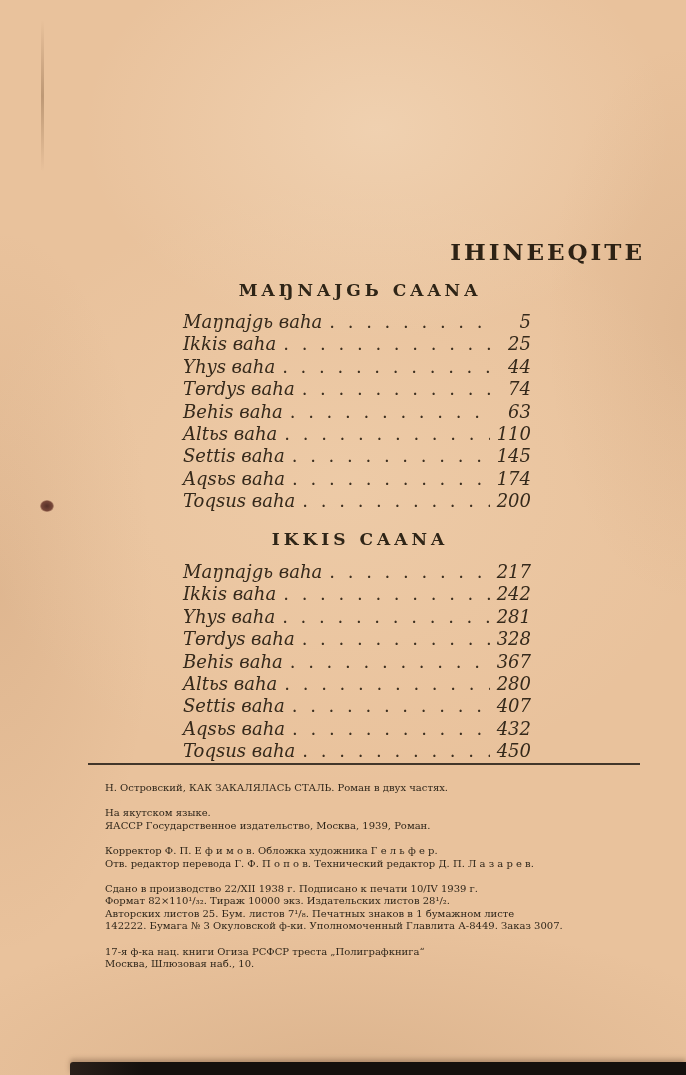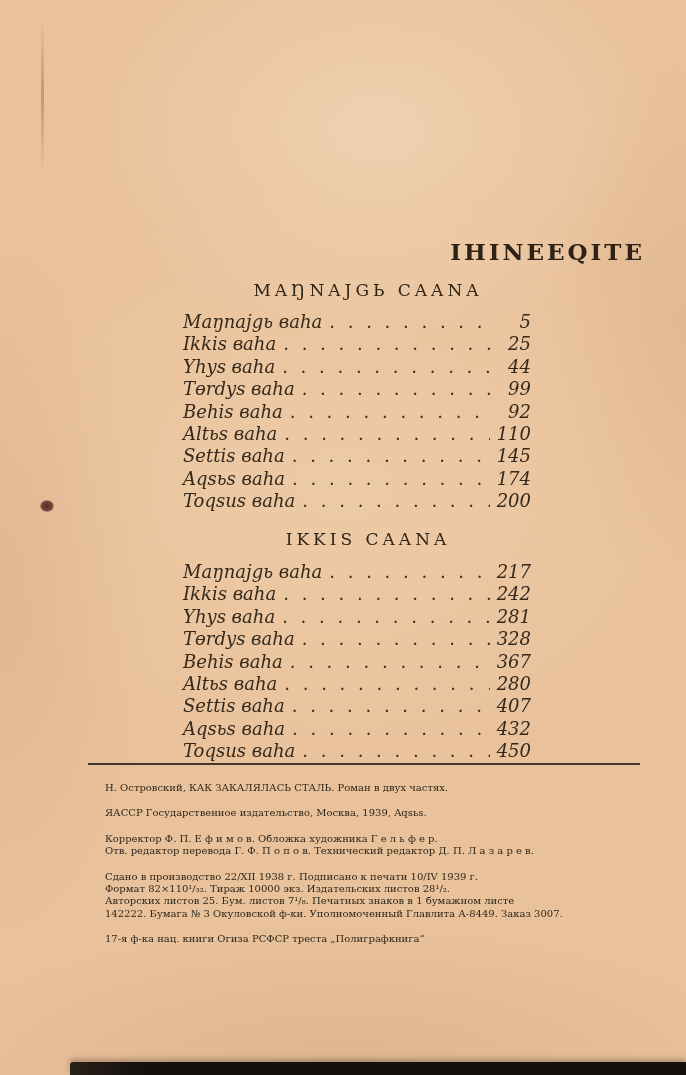--- a/index.html
+++ b/index.html
@@ -24,23 +24,23 @@
   .content { position: absolute; left: 75px; top: 0; width: 570px; height: 100%; }
 
   .title {
     position: absolute; top: 238px; left: 0; width: 100%;
     text-align: right;
     font-size: 23px; font-weight: bold; letter-spacing: 3px;
     color: #2d2215;
   }
 
   .heading {
-    position: absolute; left: 8px; width: 100%;
+    position: absolute; left: 0; width: 100%;
     text-align: center;
-    font-size: 17px; font-weight: normal; letter-spacing: 4px;
+    font-size: 17px; font-weight: bold; letter-spacing: 4px;
     color: #2f2517;
   }
   .heading-1 { top: 280px; }
   .heading-2 { top: 529px; }
 
   .toc { position: absolute; left: 108px; width: 348px; }
   .toc-1 { top: 311px; }
   .toc-2 { top: 561px; }
 
   .toc-row {
@@ -118,26 +118,26 @@
           <span class="toc-page">25</span>
       </div>
       <div class="toc-row">
         <span class="toc-label">Yhys вaha</span>
           <span class="leader"></span>
           <span class="toc-page">44</span>
       </div>
       <div class="toc-row">
         <span class="toc-label">Tөrdys вaha</span>
           <span class="leader"></span>
-          <span class="toc-page">99</span>
+          <span class="toc-page">74</span>
       </div>
       <div class="toc-row">
         <span class="toc-label">Behis вaha</span>
           <span class="leader"></span>
-          <span class="toc-page">92</span>
+          <span class="toc-page">63</span>
       </div>
       <div class="toc-row">
         <span class="toc-label">Altьs вaha</span>
           <span class="leader"></span>
           <span class="toc-page">110</span>
       </div>
       <div class="toc-row">
         <span class="toc-label">Settis вaha</span>
           <span class="leader"></span>
           <span class="toc-page">145</span>
@@ -204,34 +204,36 @@
       </div>
     </div>
 
     <div class="rule"></div>
 
     <div class="colophon">
       <div class="colophon-block">
         <div class="colophon-line">Н.  Островский,  КАК  ЗАКАЛЯЛАСЬ  СТАЛЬ.  Роман  в  двух  частях.</div>
       </div>
       <div class="colophon-block">
-        <div class="colophon-line">ЯАССР  Государственное  издательство,  Москва,  1939,  Aqsьs.</div>
+        <div class="colophon-line">На якутском языке.</div>
+        <div class="colophon-line">ЯАССР  Государственное  издательство,  Москва,  1939,  Роман.</div>
       </div>
       <div class="colophon-block">
         <div class="colophon-line">Корректор Ф. П.  Е ф и м о в.  Обложка художника  Г е л ь ф е р.</div>
         <div class="colophon-line">Отв. редактор перевода  Г. Ф. П о п о в.   Технический редактор  Д. П. Л а з а р е в.</div>
       </div>
       <div class="colophon-block">
         <div class="colophon-line">Сдано в производство 22/XII 1938 г.  Подписано к печати 10/IV 1939 г.</div>
         <div class="colophon-line">Формат 82×110¹/₃₂.  Тираж 10000 экз.  Издательских листов 28¹/₂.</div>
         <div class="colophon-line">Авторских листов 25. Бум. листов 7¹/₈.  Печатных знаков в 1 бумажном листе</div>
         <div class="colophon-line">142222.  Бумага № 3 Окуловской ф-ки.  Уполномоченный Главлита А-8449.  Заказ 3007.</div>
       </div>
       <div class="colophon-block">
         <div class="colophon-line">17-я ф-ка нац. книги Огиза РСФСР треста „Полиграфкнига“</div>
+        <div class="colophon-line">Москва, Шлюзовая наб., 10.</div>
       </div>
     </div>
 
   </div>
 
   <div class="bottom-edge"></div>
 
 </div>
 
 </body></html>

